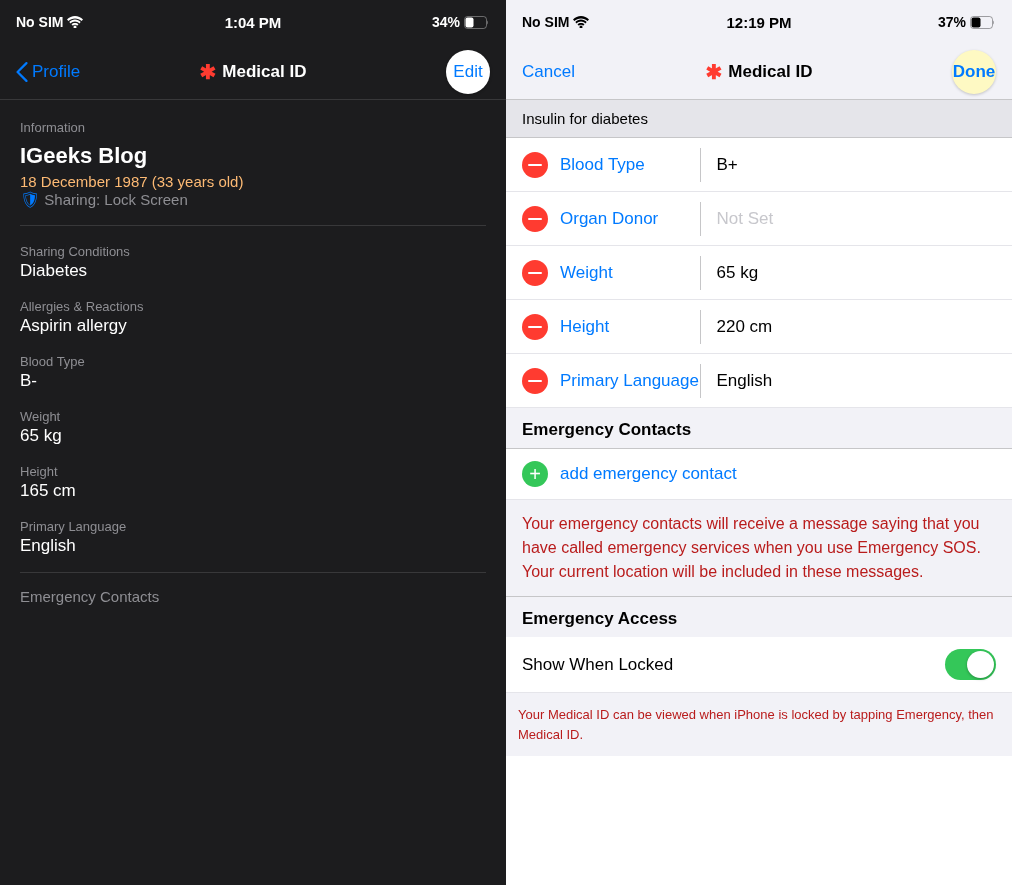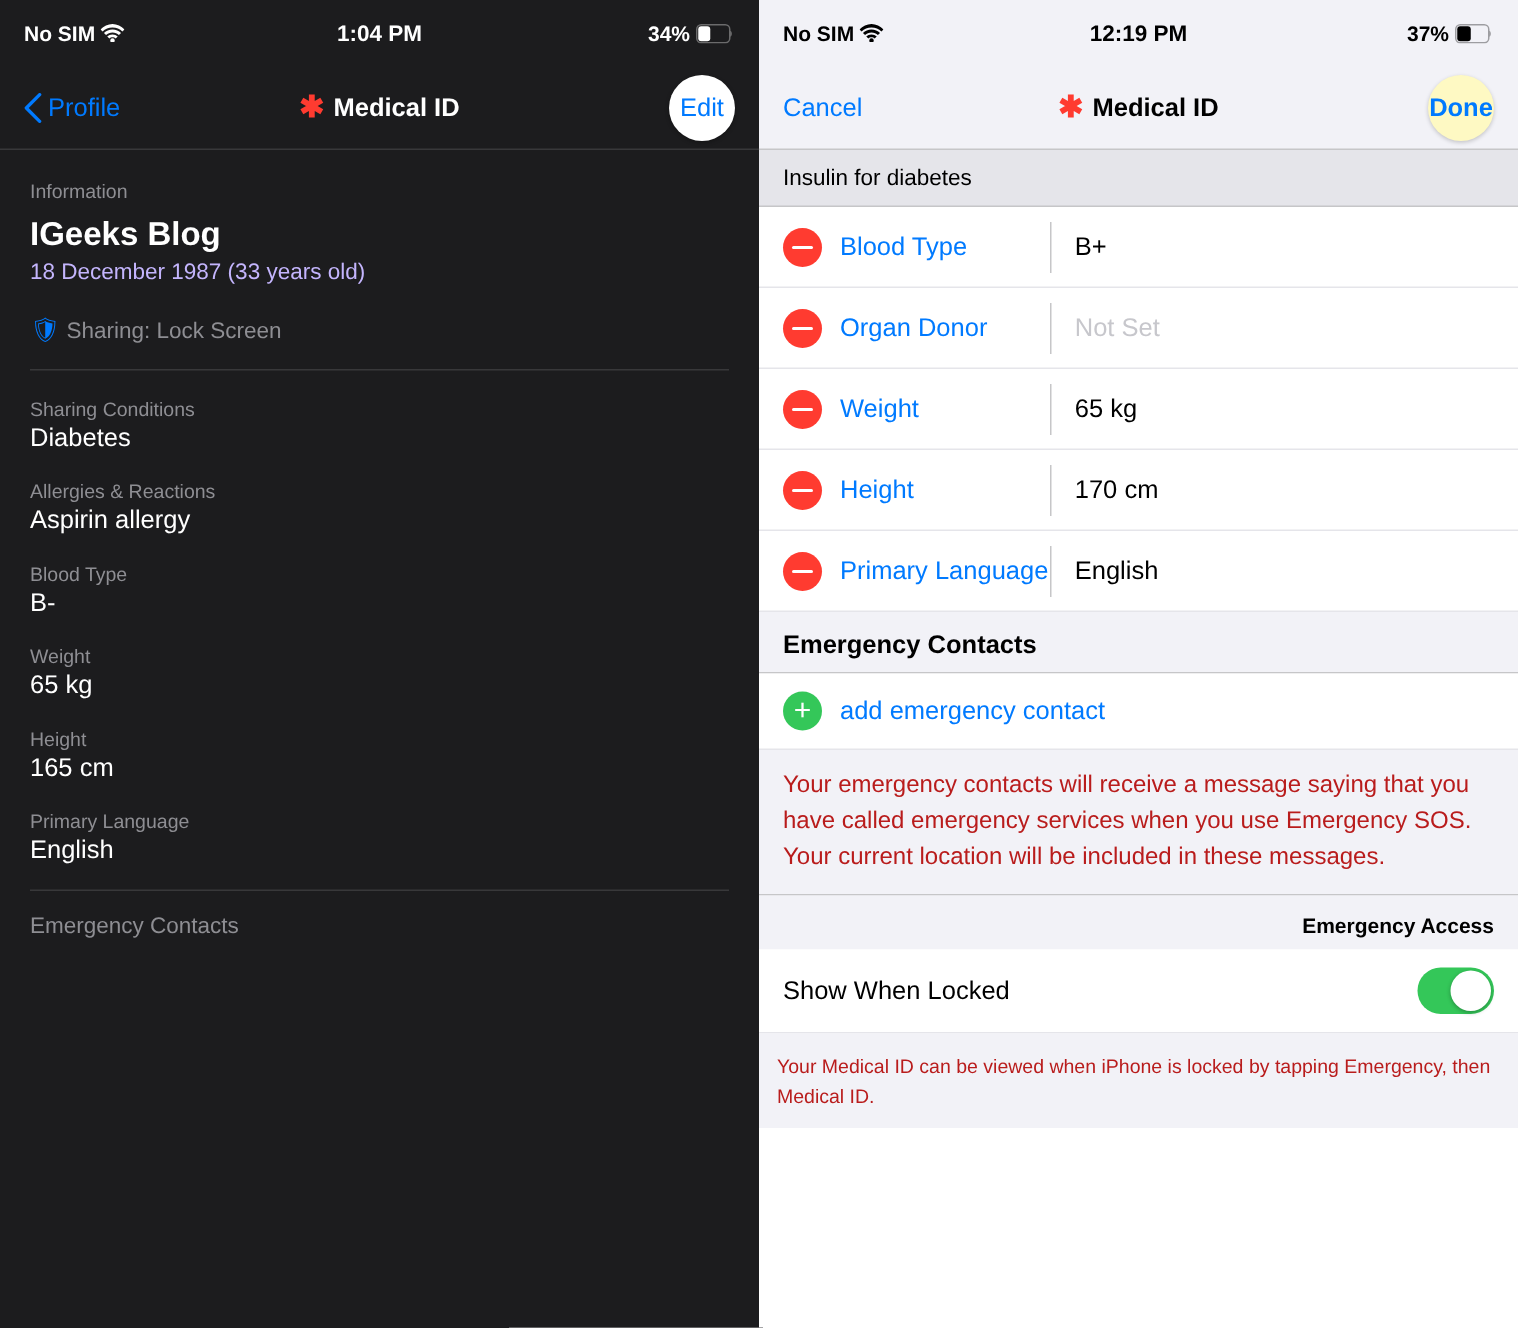--- a/index.html
+++ b/index.html
@@ -144,22 +144,22 @@
     .section-label:first-child { margin-top: 0; }
 
     .info-name {
       font-size: 22px;
       font-weight: 700;
       color: #fff;
       margin-bottom: 4px;
     }
     .info-dob {
       font-size: 15px;
-      color: #c4b5fd;
-      margin-bottom: 20px;
+      color: #fdba74;
+      margin-bottom: 0;
     }
     .info-sharing {
       display: flex;
       align-items: center;
       gap: 4px;
       font-size: 15px;
       color: #8e8e93;
       margin-bottom: 16px;
     }
     .shield-icon { color: #007aff; font-size: 16px; }
@@ -333,24 +333,23 @@
       font-size: 16px;
       color: #b91c1c;
       line-height: 1.5;
       background: #f2f2f7;
       border-bottom: 0.5px solid #c6c6c8;
     }
 
     .access-header {
       background: #f2f2f7;
       padding: 12px 16px 8px;
-      font-size: 14px;
+      font-size: 17px;
       font-weight: 700;
       color: #000;
-      text-align: right;
     }
 
     .toggle-row {
       display: flex;
       align-items: center;
       justify-content: space-between;
       padding: 12px 16px;
       background: #fff;
       border-bottom: 0.5px solid #e5e5ea;
     }
@@ -521,21 +520,21 @@
       <div class="remove-icon"></div>
       <span class="row-label">Weight</span>
       <div class="row-divider"></div>
       <span class="row-value">65 kg</span>
     </div>
 
     <div class="medical-row">
       <div class="remove-icon"></div>
       <span class="row-label">Height</span>
       <div class="row-divider"></div>
-      <span class="row-value">170 cm</span>
+      <span class="row-value">220 cm</span>
     </div>
 
     <div class="medical-row">
       <div class="remove-icon"></div>
       <span class="row-label">Primary Language</span>
       <div class="row-divider"></div>
       <span class="row-value">English</span>
     </div>
 
     <div class="section-header">Emergency Contacts</div>

